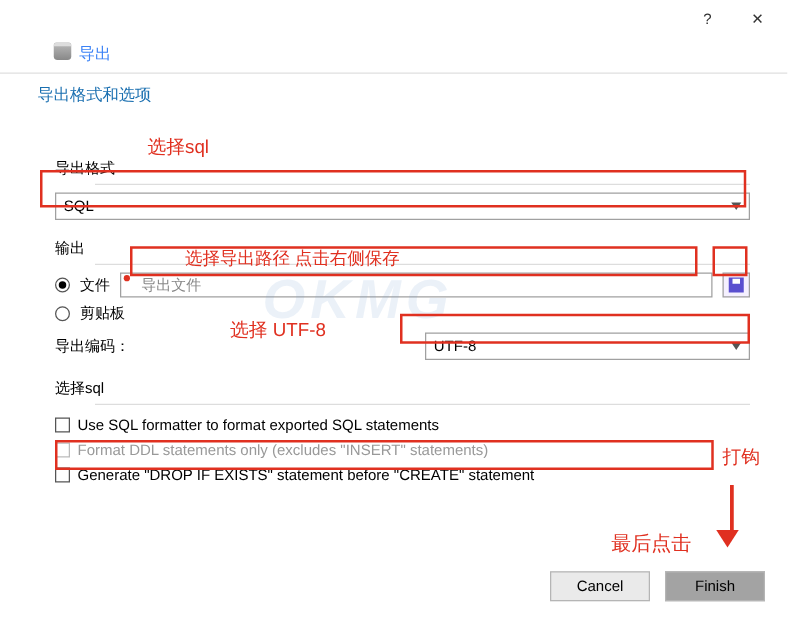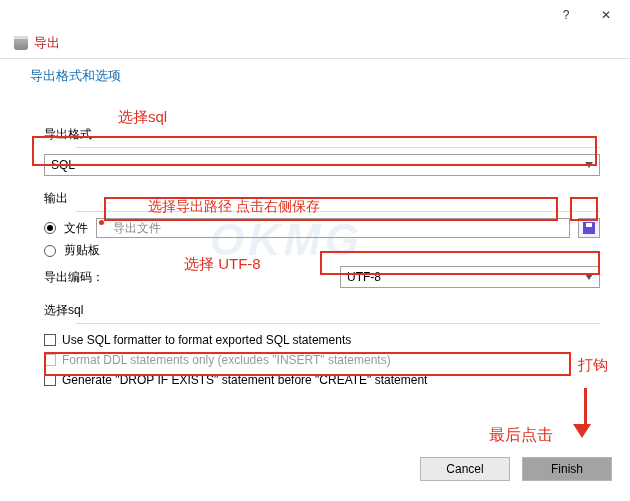--- a/index.html
+++ b/index.html
@@ -1,19 +1,19 @@
 <!DOCTYPE html>
 <html><head>
 <meta charset="utf-8">
 <style>
   * { box-sizing: border-box; font-family: "Microsoft YaHei", Arial, sans-serif; }
   body { margin: 0; width: 630px; height: 501px; background: #fff; position: relative; font-size: 12px; }
   .titlebar { height: 30px; display: flex; justify-content: flex-end; align-items: center; padding: 0 4px; }
   .titlebar .tbtn { width: 40px; height: 28px; display: flex; align-items: center; justify-content: center; color: #333; }
-  .dlg-title { display: flex; align-items: center; gap: 6px; padding: 4px 14px 6px 14px; font-size: 13px; color: #b91c1c; }
+  .dlg-title { display: flex; align-items: flex-start; gap: 6px; padding: 4px 14px 6px 14px; font-size: 13px; color: #3b82f6; margin-left: 29px; }
   .db-icon { width: 14px; height: 14px; background: linear-gradient(#bbb,#888); border-radius: 2px 2px 3px 3px; position: relative; }
   .db-icon::before { content:""; position:absolute; top:0; left:0; right:0; height:3px; border-radius:3px 3px 0 0; background:#ddd; }
   .divider { height: 1px; background: #e0e0e0; margin: 0 0 8px 0; }
   .content { padding: 0 30px 0 30px; }
   .section-title { color: #1a6fb0; font-size: 13px; margin: 6px 0 4px 0; }
   .annot { color: #e03020; font-size: 15px; position: absolute; font-weight: 500; pointer-events: none; }
   .annot.a1 { left: 118px; top: 108px; }
   .annot.a2 { left: 148px; top: 198px; font-size: 14px; }
   .annot.a3 { left: 184px; top: 255px; }
   .annot.a4 { left: 578px; top: 356px; }
@@ -33,21 +33,21 @@
   .radio.checked::after { content:""; width:6px; height:6px; background:#000; border-radius:50%; }
   .tfield { flex:1; height:20px; border:1px solid #a0a0a0; padding:0 8px; font-size:12px; display:flex; align-items:center; color:#888; font-family:"SimSun",monospace; position:relative; }
   .tfield .reddot { position:absolute; left:2px; top:1px; width:5px; height:5px; background:#e03020; border-radius:50%; }
   .saveicon { width:22px; height:20px; border:1px solid #a0a0a0; background:#f5f0ff; display:flex; align-items:center; justify-content:center; }
   .floppy { width:12px; height:12px; background:#5a4fcf; position:relative; }
   .floppy::after { content:""; position:absolute; top:1px; left:3px; width:6px; height:4px; background:#fff; }
   .check { width:12px; height:12px; border:1px solid #555; display:inline-block; }
   .optrow { display:flex; align-items:center; gap:6px; padding:3px 0 3px 14px; font-family:"SimSun",monospace; font-size:12px; }
   .optrow.disabled { color:#999; }
   .btnbar { position:absolute; bottom:20px; right:18px; display:flex; gap:12px; }
-  .btn { width:90px; height:24px; border:1px solid #b5b5b5; background:#eaeaea; display:flex; align-items:center; justify-content:center; font-size:12px; }
+  .btn { width:80px; height:24px; border:1px solid #b5b5b5; background:#eaeaea; display:flex; align-items:center; justify-content:center; font-size:12px; }
   .btn.primary { background:#a3a3a3; }
   .arrow-down { position:absolute; left:580px; top:388px; pointer-events:none; }
   .arrow-down .shaft { width:3px; height:36px; background:#e03020; margin:0 auto; }
   .arrow-down .head { width:0; height:0; border-left:9px solid transparent; border-right:9px solid transparent; border-top:14px solid #e03020; margin-left:-7px; }
   .watermark { position:absolute; left:210px; top:215px; font-size:44px; font-style:italic; color:rgba(120,160,210,0.15); letter-spacing:4px; font-weight:bold; pointer-events:none; }
 </style>
 </head>
 <body>
 
 <div class="titlebar">

